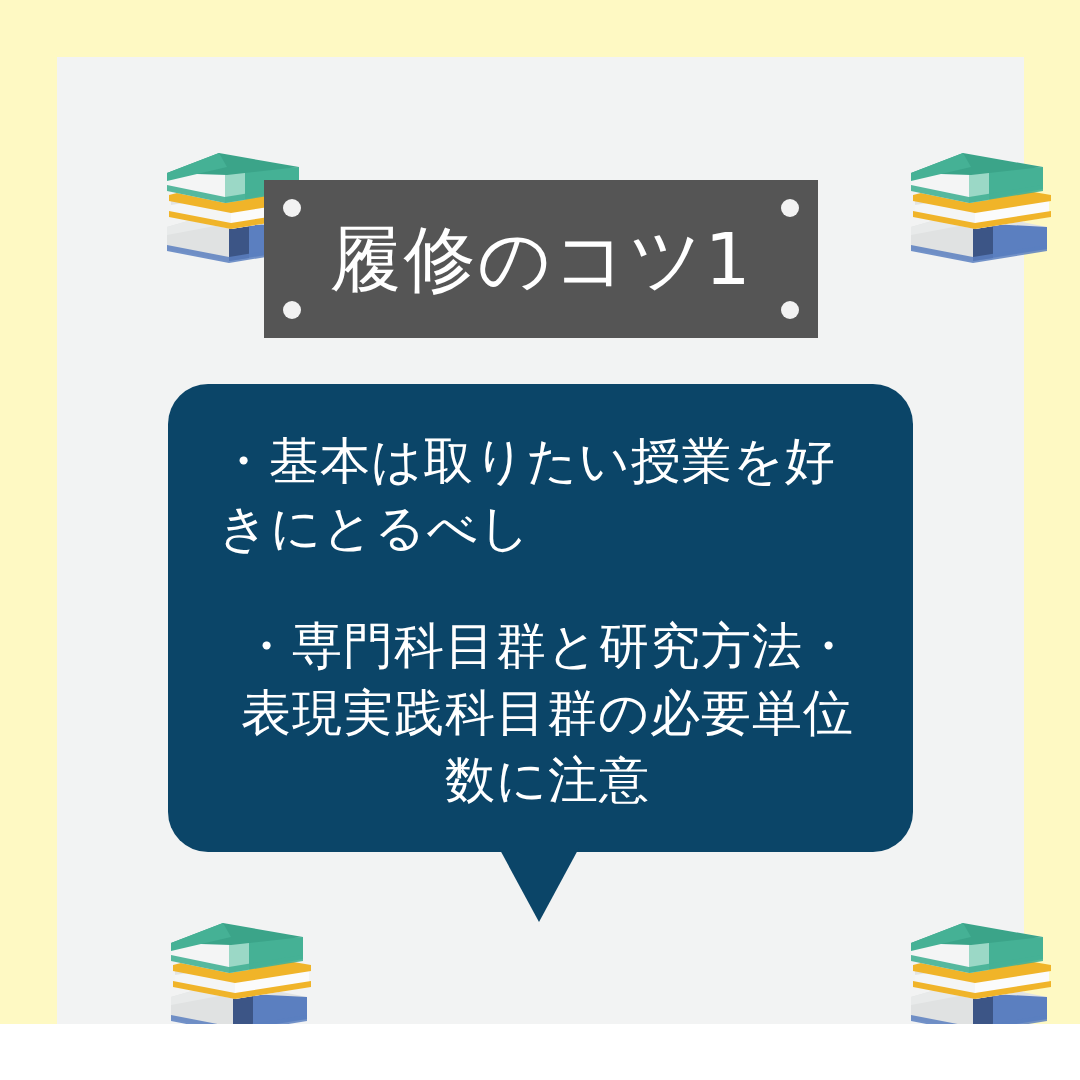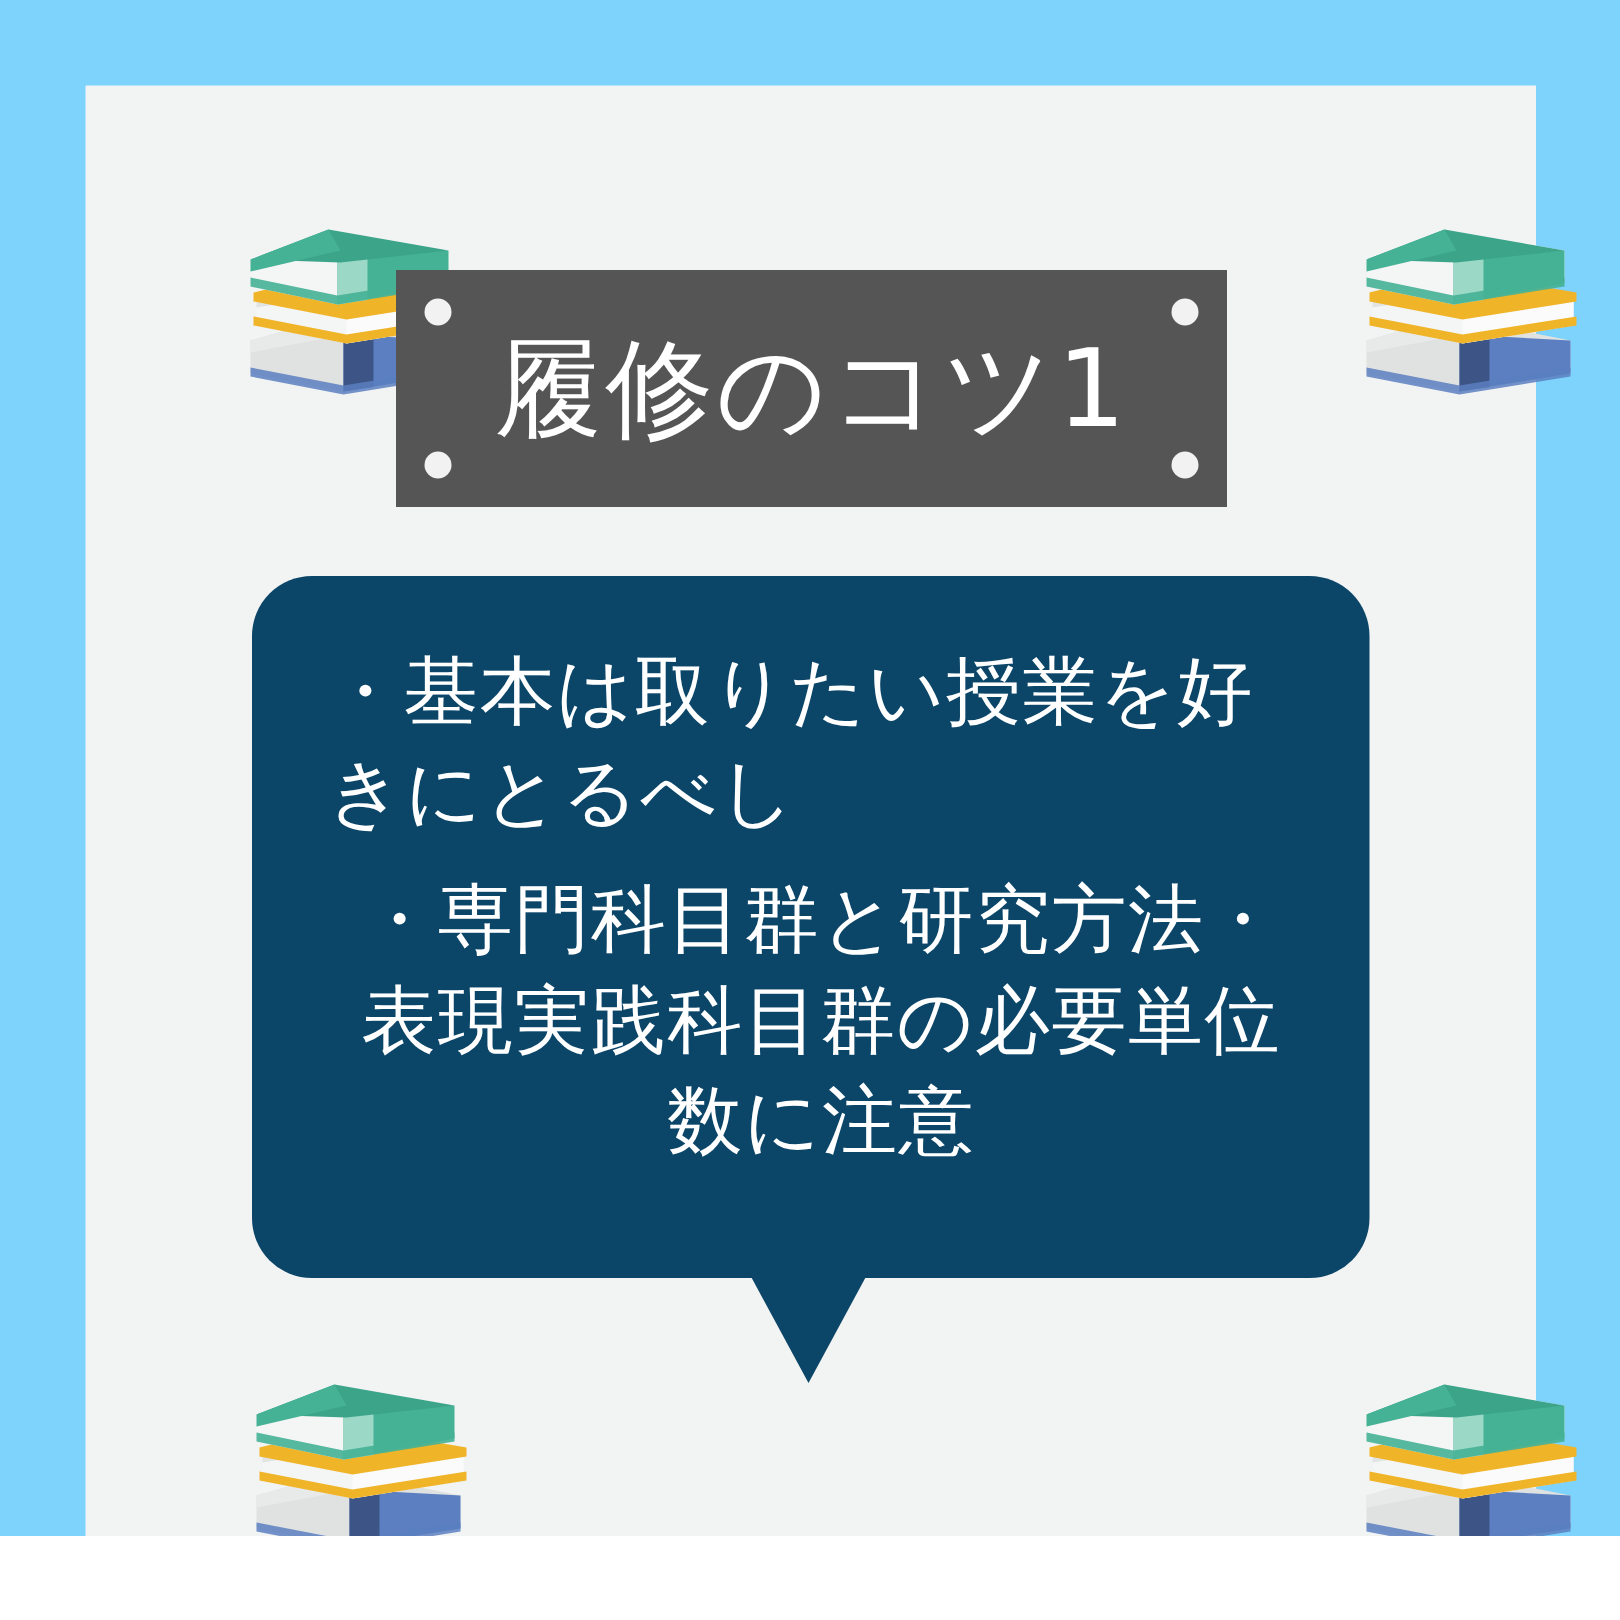--- a/index.html
+++ b/index.html
@@ -4,21 +4,21 @@
 <style>
   html, body {
     margin: 0;
     padding: 0;
     background: #ffffff;
   }
   .canvas {
     position: relative;
     width: 1080px;
     height: 1024px;
-    background: #7dd3fc;
+    background: #fef9c3;
     overflow: hidden;
     font-family: "DejaVu Sans", "Liberation Sans", sans-serif;
   }
   
   .inner-panel {
     position: absolute;
     left: 57px;
     top: 57px;
     width: 967px;
     height: 967px;
@@ -83,21 +83,21 @@
     border-right: 40px solid transparent;
     border-top: 74px solid #0b4568;
   }
   .bullet-line {
     color: #ffffff;
     font-size: 50px;
     line-height: 1.34;
     letter-spacing: 1px;
     font-weight: 400;
   }
-  .bullet-block-1 { margin: 0 0 18px 0; }
+  .bullet-block-1 { margin: 0 0 51px 0; }
   .bullet-block-2 { margin: 0; text-align: center; }
 
   
   .book-stack {
     position: absolute;
     width: 160px;
     height: 125px;
   }
   .bs-tl { left: 96px;  top: 88px; }
   .bs-tr { left: 840px; top: 88px; }

